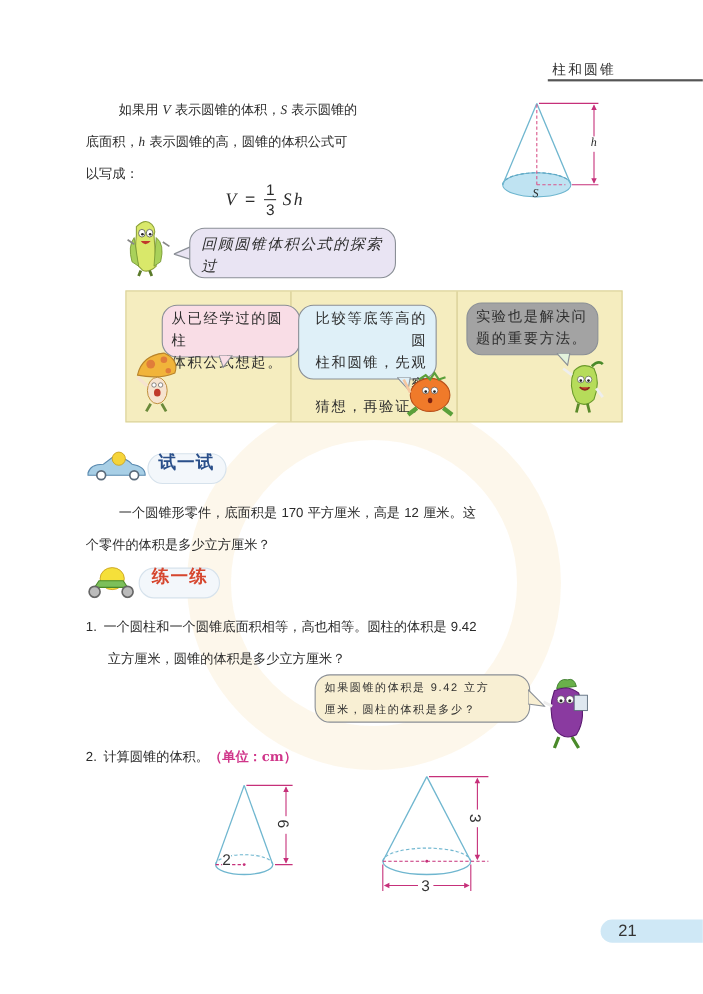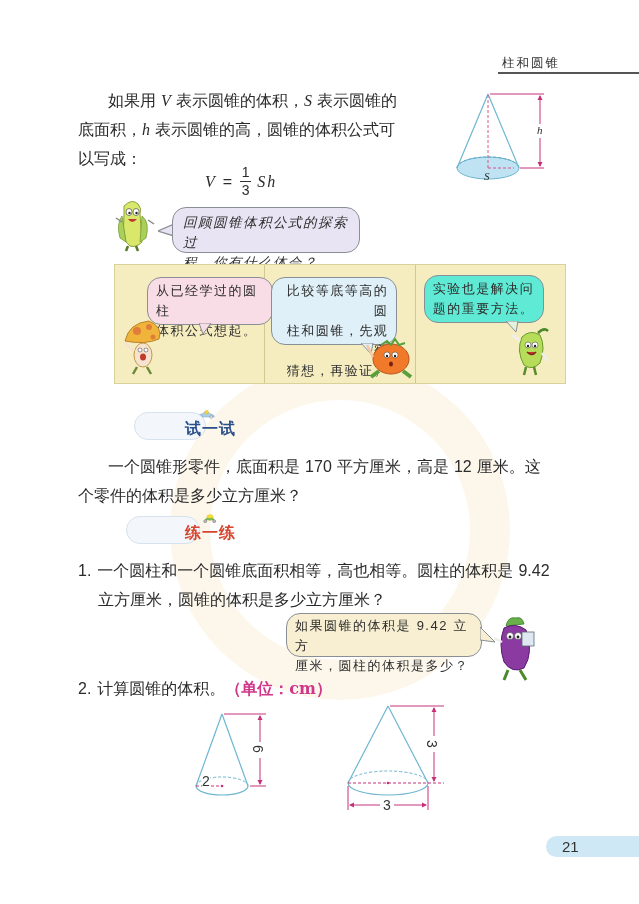--- a/index.html
+++ b/index.html
@@ -6,50 +6,50 @@
   html, body { width: 639px; height: 904px; background: #ffffff; overflow: hidden; }
   body { position: relative; font-family: "DejaVu Serif", "Liberation Serif", serif; color: #2a2a2a; }
 
   .abs { position: absolute; }
 
   
   .chapter-title { left: 502px; top: 55px; font-size: 12.5px; letter-spacing: 2px; color: #333; }
   .chapter-rule { left: 498px; top: 72px; width: 141px; height: 1.5px; background: #555; }
 
   
-  .para { font-size: 16px; line-height: 29px; color: #2b2b2b; }
+  .para { font-size: 12px; line-height: 29px; color: #2b2b2b; }
   .para i { font-family: "Liberation Serif", serif; font-style: italic; }
   .intro { left: 78px; top: 86px; width: 340px; }
   .indent { text-indent: 30px; }
 
   
   .formula { left: 205px; top: 165px; display: flex; align-items: center; font-family: "Liberation Serif", serif; font-size: 16px; color: #2b2b2b; }
   .formula .v { font-style: italic; margin-right: 8px; }
   .formula .eq { margin-right: 8px; font-family: "Liberation Sans", sans-serif; }
   .frac { display: inline-flex; flex-direction: column; align-items: center; font-family: "Liberation Sans", sans-serif; font-size: 14px; line-height: 15px; margin-right: 6px; }
   .frac .bar { width: 11px; height: 1px; background: #333; margin: 1px 0; }
   .formula .sh { font-style: italic; letter-spacing: 2px; }
 
   
   .bubble { border: 1.5px solid #8a8f96; border-radius: 14px; font-size: 13.5px; line-height: 20px; letter-spacing: 1.5px; color: #2e2e2e; padding: 4px 10px; }
   .bubble-purple { background: #e9e4f3; font-style: italic; }
   .bubble-pink { background: #f9dde6; }
   .bubble-blue { background: #dff0f8; text-align: right; }
-  .bubble-green { background: #5eead4; }
+  .bubble-green { background: #a3a3a3; }
   .bubble-yellow { background: #f8efd3; }
 
   .reflect-bubble { left: 172px; top: 207px; width: 188px; height: 46px; }
 
   
   .panel { left: 114px; top: 264px; width: 452px; height: 120px; background: #f5edbf; border: 1px solid #d9d19a; display: flex; }
   .panel-cell { position: relative; flex: 1; border-right: 1px solid #d3c98e; }
   .panel-cell:last-child { border-right: none; }
 
   
-  .section-head { display: flex; align-items: flex-end; flex-direction: column; }
+  .section-head { display: flex; align-items: flex-start; }
   .section-cloud { position: absolute; border-radius: 16px; background: #f3f7fb; border: 1px solid #d6e2ec; }
   .section-label { position: relative; font-family: "DejaVu Sans", sans-serif; font-weight: bold; font-size: 16px; letter-spacing: 1px; }
 
   
   .page-tab { left: 546px; top: 836px; width: 93px; height: 21px; background: #cfe8f6; border-radius: 11px 0 0 11px; }
   .page-num { left: 562px; top: 838px; font-family: "Liberation Sans", sans-serif; font-size: 15px; color: #333; }
 
   .watermark { left: 170px; top: 360px; width: 340px; height: 340px; border-radius: 50%; border: 40px solid rgba(250, 238, 210, 0.45); }
 
   .num { font-family: "Liberation Sans", sans-serif; }
@@ -118,21 +118,20 @@
     <path d="M16 48 L14 53 M24 48 L26 53" stroke="#5a7a2a" stroke-width="2.5"></path>
   </svg>
 </div>
 <div class="abs" style="left:158px; top:222px;">
   <svg width="16" height="14">
       <polygon points="16,1 0,8 16,13" fill="#e9e4f3" stroke="#8a8f96" stroke-width="1.2"></polygon>
     </svg>
 </div>
 <div class="abs bubble bubble-purple reflect-bubble">
   <div>回顾圆锥体积公式的探索过</div>
-  <div>程，你有什么体会？</div>
 </div>
 
 <div class="abs panel">
   <div class="panel-cell">
     <div class="abs bubble bubble-pink" style="left:8px; top:12px; width:126px; height:48px; padding:3px 8px; font-size:13px;margin-left:24px;">
       <div>从已经学过的圆柱</div>
       <div>体积公式想起。</div>
     </div>
     <svg class="abs" style="left:4px; top:54px;" width="50" height="60" viewBox="0 0 50 60">
       <path d="M70 0"></path>
@@ -224,21 +223,21 @@
   <span class="section-label" style="margin-left:10px; color:#d6462e;">练一练</span>
 </div>
 
 <div class="abs para" style="left:78px; top:556px; width:520px;">
   <div>
     <span class="num" style="margin-right:6px;">1.</span><span>一个圆柱和一个圆锥底面积相等，高也相等。圆柱的体积是 </span><span class="num">9.42</span>
   </div>
   <div style="padding-left:20px;">立方厘米，圆锥的体积是多少立方厘米？</div>
 </div>
 
-<div class="abs bubble bubble-yellow" style="left:286px; top:613px; width:196px; height:44px; padding:2px 8px; font-size:13px;">
+<div class="abs bubble bubble-yellow" style="left:286px; top:613px; width:196px; height:44px; padding:2px 8px; font-size:10px;">
   <div><span>如果圆锥的体积是 </span><span class="num">9.42</span><span> 立方</span></div>
   <div>厘米，圆柱的体积是多少？</div>
 </div>
 <svg class="abs" style="left:480px; top:626px;" width="16" height="18">
     <polygon points="0,1 15,16 0,14" fill="#f8efd3" stroke="#8a8f96" stroke-width="1"></polygon>
   </svg>
 <svg class="abs" style="left:494px; top:612px;" width="44" height="72" viewBox="0 0 44 72">
   <path d="M12 14 Q14 4 22 6 Q28 4 30 12 Z" fill="#6ab04a" stroke="#3a7a2a" stroke-width="0.8"></path>
   <path d="M10 16 Q22 10 32 18 Q40 40 30 56 Q18 62 10 50 Q4 32 10 16 Z" fill="#8a3aa0" stroke="#5a1a70" stroke-width="1"></path>
   <circle cx="16" cy="24" r="3.5" fill="#fff" stroke="#333" stroke-width="0.5"></circle>

